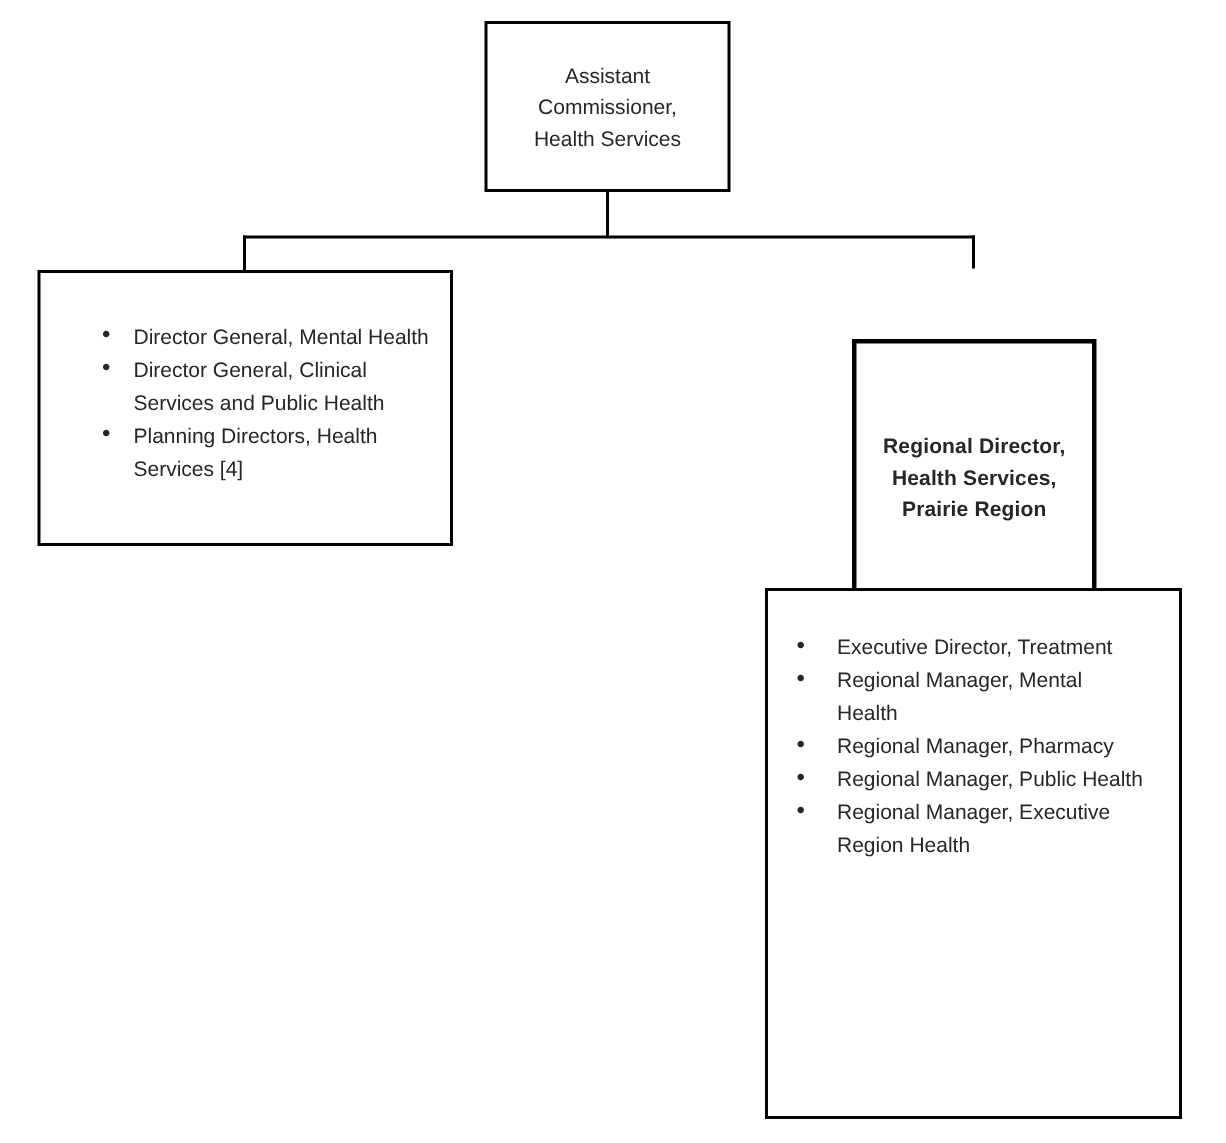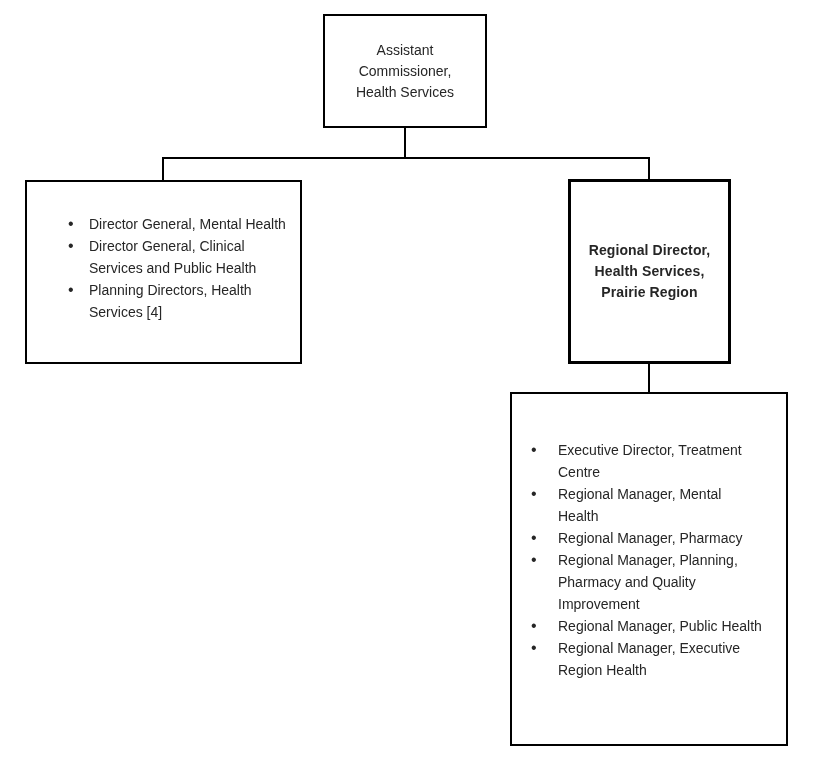--- a/index.html
+++ b/index.html
@@ -11,36 +11,36 @@
     font-family: "Liberation Sans", sans-serif;
     color: #262626;
     overflow: hidden;
   }
   .box {
     position: absolute;
     background: #ffffff;
     border: 2px solid #000000;
     box-sizing: border-box;
   }
-  .box.bold-border { border-width: 3px; }
+  .box.bold-border { border-width: 3px; margin-top: 47px; }
   .centered {
     display: flex;
     flex-direction: column;
     align-items: center;
     justify-content: center;
     text-align: left;
   }
   .title-line { font-size: 14px; line-height: 21px; white-space: nowrap; }
   .bold-text .title-line { font-weight: bold; letter-spacing: 0.1px; }
   .connector { position: absolute; background: #000000; }
 
   #top-box    { left: 323px; top: 14px;  width: 164px; height: 114px; }
   #left-box   { left: 25px;  top: 180px; width: 277px; height: 184px; padding-top: 31px; }
   #right-box  { left: 568px; top: 179px; width: 163px; height: 185px; }
-  #bottom-box { left: 510px; top: 392px; width: 278px; height: 354px; padding-top: 45px; }
+  #bottom-box { left: 510px; top: 392px; width: 278px; height: 354px; padding-top: 26px; }
 
   #conn-top-v    { left: 404px; top: 128px; width: 2px;   height: 30px; }
   #conn-h        { left: 162px; top: 157px; width: 488px; height: 2px;  }
   #conn-left-v   { left: 162px; top: 157px; width: 2px;   height: 23px; }
   #conn-right-v  { left: 648px; top: 157px; width: 2px;   height: 22px; }
   #conn-bottom-v { left: 648px; top: 364px; width: 2px;   height: 28px; }
 
   .item {
     position: relative;
     font-size: 14px;
@@ -92,33 +92,27 @@
 
   <div class="box bold-border centered bold-text" id="right-box">
     <div class="title-line">Regional Director,</div>
     <div class="title-line">Health Services,</div>
     <div class="title-line">Prairie Region</div>
   </div>
 
   <div class="box" id="bottom-box">
     <div class="item">
       <div class="item-line">Executive Director, Treatment</div>
-      <div class="item-line">Centre</div>
     </div>
     <div class="item">
       <div class="item-line">Regional Manager, Mental</div>
       <div class="item-line">Health</div>
     </div>
     <div class="item">
       <div class="item-line">Regional Manager, Pharmacy</div>
-    </div>
-    <div class="item">
-      <div class="item-line">Regional Manager, Planning,</div>
-      <div class="item-line">Pharmacy and Quality</div>
-      <div class="item-line">Improvement</div>
     </div>
     <div class="item">
       <div class="item-line">Regional Manager, Public Health</div>
     </div>
     <div class="item">
       <div class="item-line">Regional Manager, Executive</div>
       <div class="item-line">Region Health</div>
     </div>
   </div>
 

